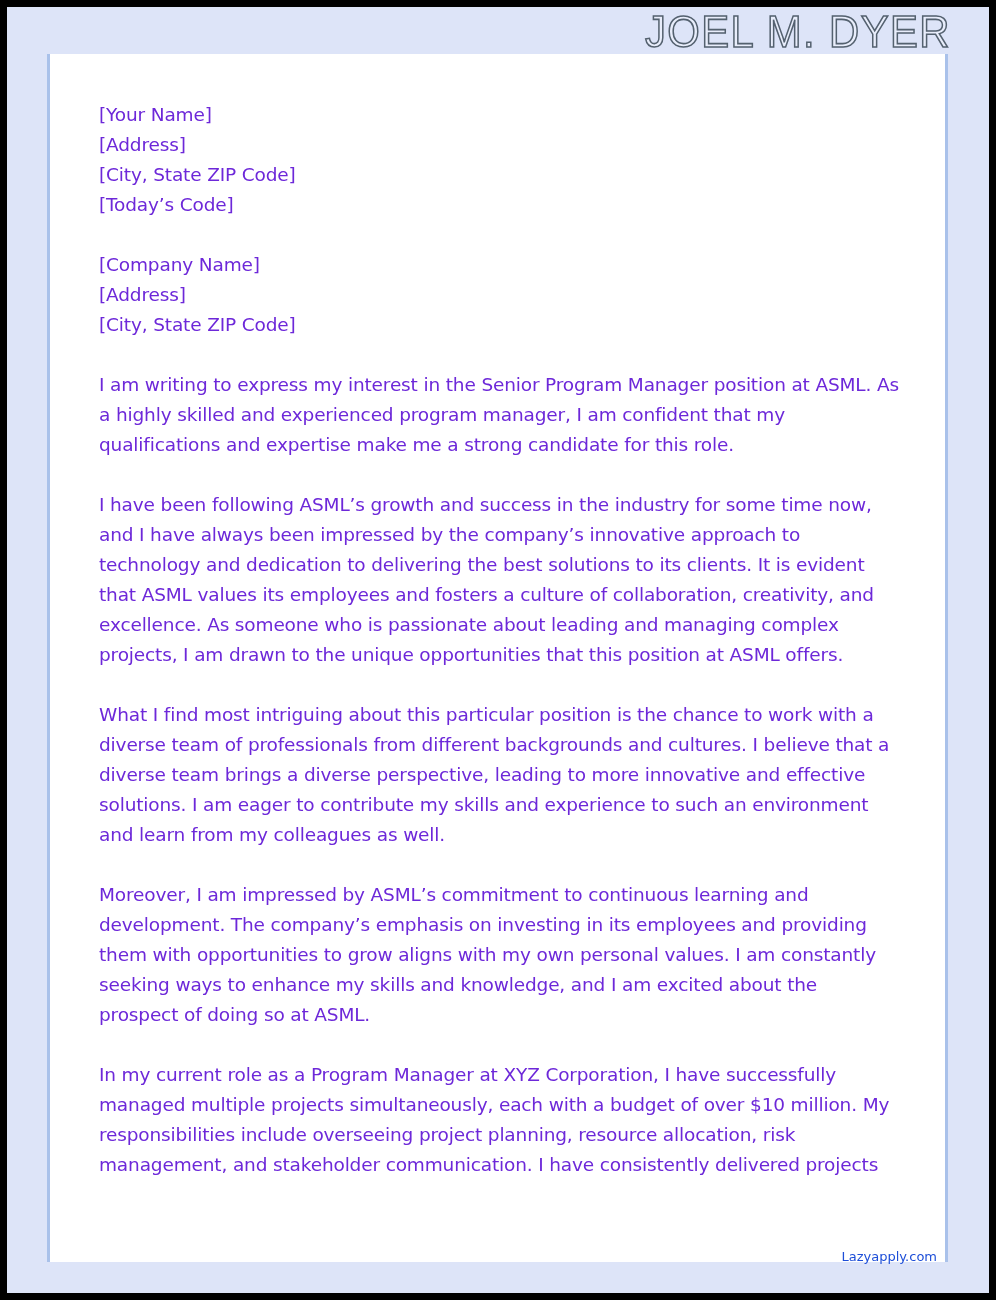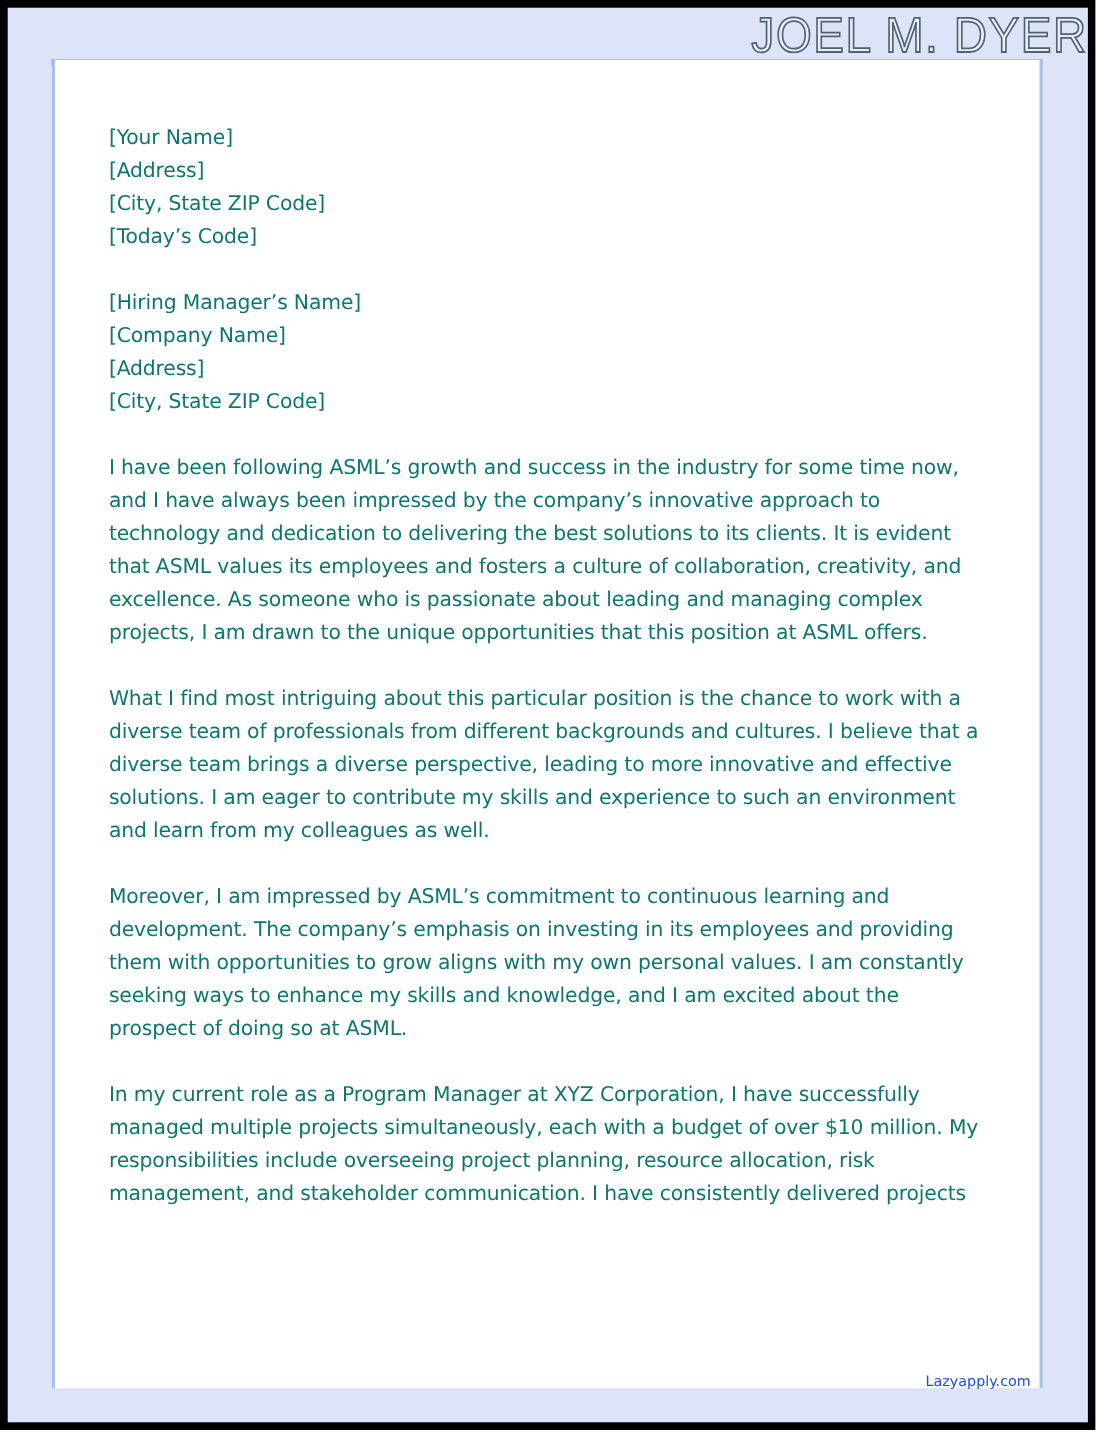--- a/index.html
+++ b/index.html
@@ -26,20 +26,21 @@
   }
 
   
   #letterhead {
     position: absolute;
     left: 0;
     top: 0;
     width: 982px;
     height: 48px;
     box-sizing: border-box;
+    padding-right: 38px;
     display: flex;
     align-items: flex-end;
     justify-content: flex-end;
   }
   #letterhead-name {
     font-family: "Liberation Sans", "DejaVu Sans", sans-serif;
     font-size: 45px;
     line-height: 45px;
     font-weight: 400;
     letter-spacing: 1.5px;
@@ -70,26 +71,26 @@
     top: 47px;
     width: 901px;
     height: 6px;
     background: #000000;
   }
 
   
   #letter-body {
     position: absolute;
     left: 92px;
-    top: 104px;
+    top: 93px;
     width: 800px;
     font-family: "DejaVu Sans", "Liberation Sans", sans-serif;
     font-size: 18.5px;
     line-height: 30px;
-    color: #0f766e;
+    color: #6d28d9;
     letter-spacing: -0.15px;
   }
   .addr-block {
     margin: 0 0 30px 0;
   }
   .addr-line {
     white-space: nowrap;
   }
   .salutation {
     margin: 0 0 30px 0;
@@ -129,27 +130,27 @@
   <div id="letter-body">
 
     <div class="addr-block">
       <div class="addr-line">[Your Name]</div>
       <div class="addr-line">[Address]</div>
       <div class="addr-line">[City, State ZIP Code]</div>
       <div class="addr-line">[Today’s Code]</div>
     </div>
 
     <div class="addr-block">
-      <div class="addr-line">[Hiring Manager’s Name]</div>
       <div class="addr-line">[Company Name]</div>
       <div class="addr-line">[Address]</div>
       <div class="addr-line">[City, State ZIP Code]</div>
     </div>
 
 
+    <p class="letter-para">I am writing to express my interest in the Senior Program Manager position at ASML. As a highly skilled and experienced program manager, I am confident that my qualifications and expertise make me a strong candidate for this role.</p>
     <p class="letter-para">I have been following ASML’s growth and success in the industry for some time now, and I have always been impressed by the company’s innovative approach to technology and dedication to delivering the best solutions to its clients. It is evident that ASML values its employees and fosters a culture of collaboration, creativity, and excellence. As someone who is passionate about leading and managing complex projects, I am drawn to the unique opportunities that this position at ASML offers.</p>
     <p class="letter-para">What I find most intriguing about this particular position is the chance to work with a diverse team of professionals from different backgrounds and cultures. I believe that a diverse team brings a diverse perspective, leading to more innovative and effective solutions. I am eager to contribute my skills and experience to such an environment and learn from my colleagues as well.</p>
     <p class="letter-para">Moreover, I am impressed by ASML’s commitment to continuous learning and development. The company’s emphasis on investing in its employees and providing them with opportunities to grow aligns with my own personal values. I am constantly seeking ways to enhance my skills and knowledge, and I am excited about the prospect of doing so at ASML.</p>
     <p class="letter-para">In my current role as a Program Manager at XYZ Corporation, I have successfully managed multiple projects simultaneously, each with a budget of over $10 million. My responsibilities include overseeing project planning, resource allocation, risk management, and stakeholder communication. I have consistently delivered projects</p>
 
   </div>
 
   <div id="watermark">Lazyapply.com</div>
 
 </div>

